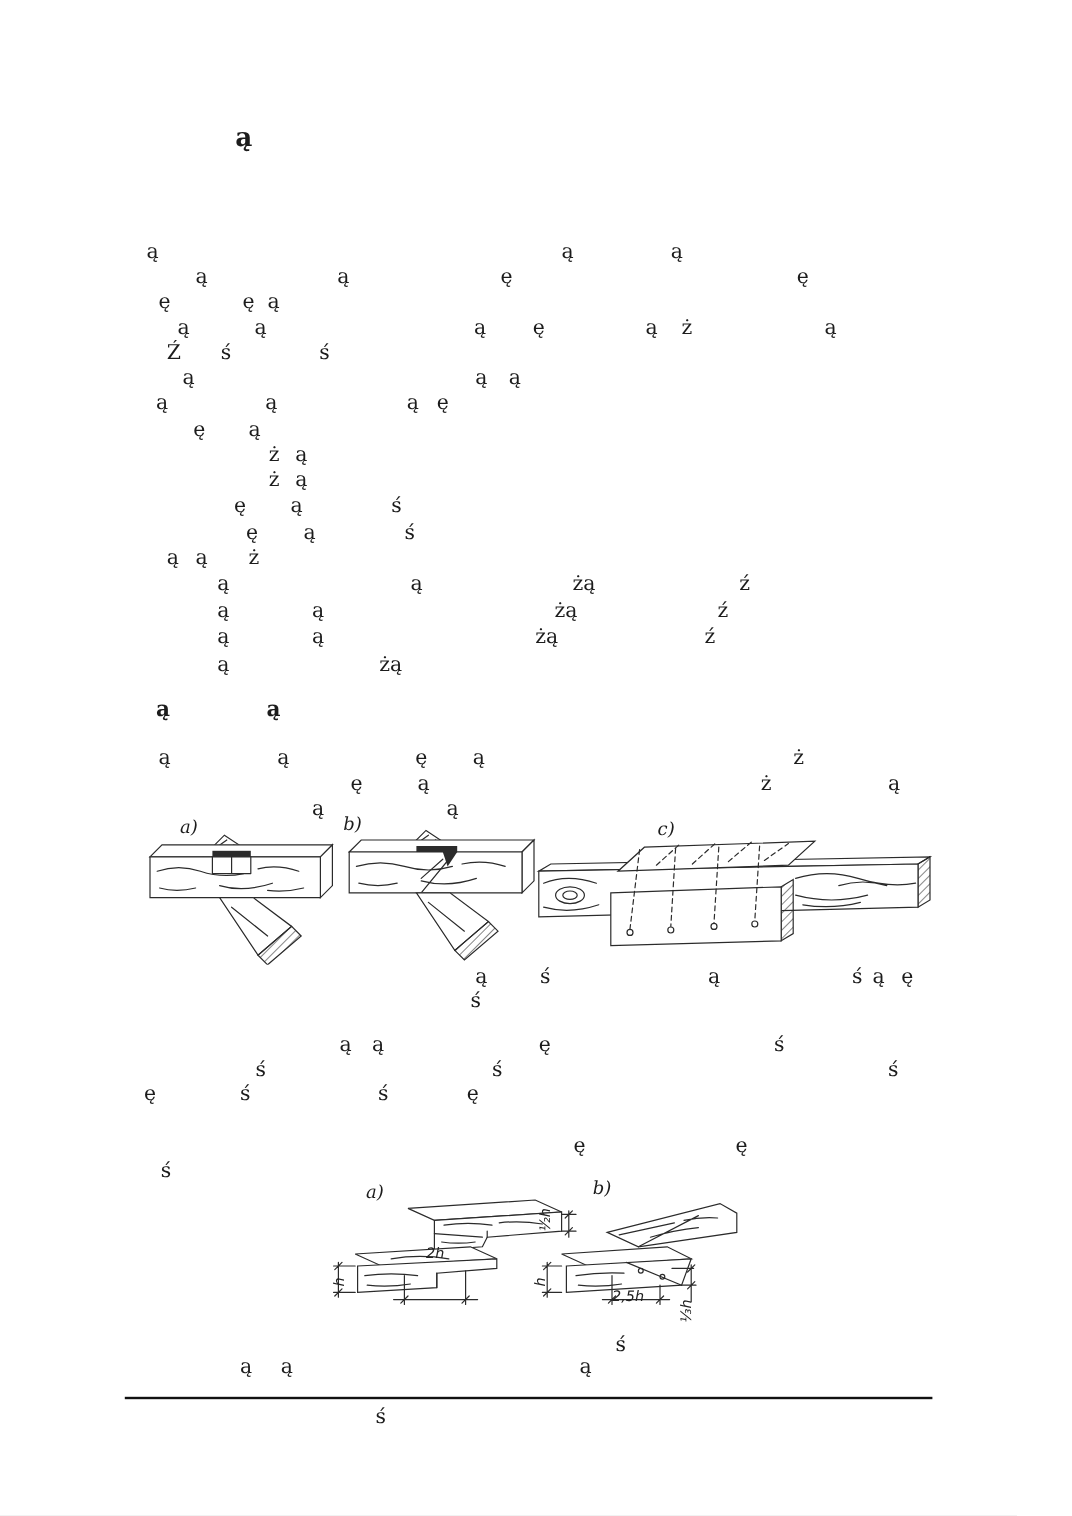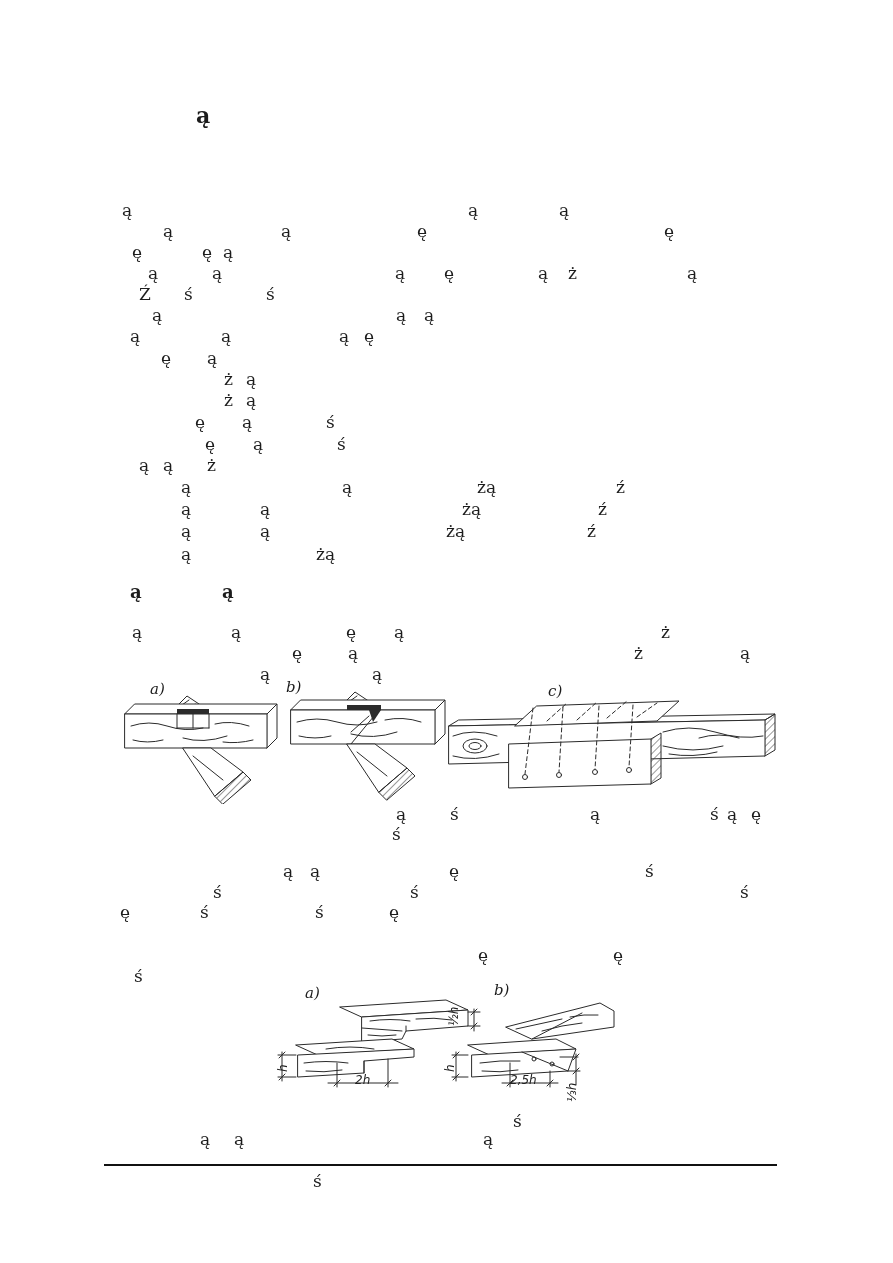--- a/index.html
+++ b/index.html
@@ -202,21 +202,21 @@
 
   <div id="flabels">
       <span class="flabel" style="left: 150px; top: 682px;">a)</span>
       <span class="flabel" style="left: 286px; top: 680px;">b)</span>
       <span class="flabel" style="left: 548px; top: 684px;">c)</span>
       <span class="flabel" style="left: 305px; top: 986px;">a)</span>
       <span class="flabel" style="left: 494px; top: 983px;">b)</span>
     </div>
   <div id="dlabels">
       <span class="dim rot" style="left: 277px; top: 1072px;">h</span>
-      <span class="dim" style="left: 355px; top: 1074px;">2h</span>
+      <span class="dim" style="left: 355px; top: 1038px;">2h</span>
       <span class="dim rot" style="left: 448px; top: 1026px;">½h</span>
       <span class="dim rot" style="left: 444px; top: 1072px;">h</span>
       <span class="dim" style="left: 510px; top: 1074px;">2,5h</span>
       <span class="dim rot" style="left: 566px; top: 1102px;">⅓h</span>
     </div>
 
   <div class="rule"></div>
 </div>
 
 </body></html>

